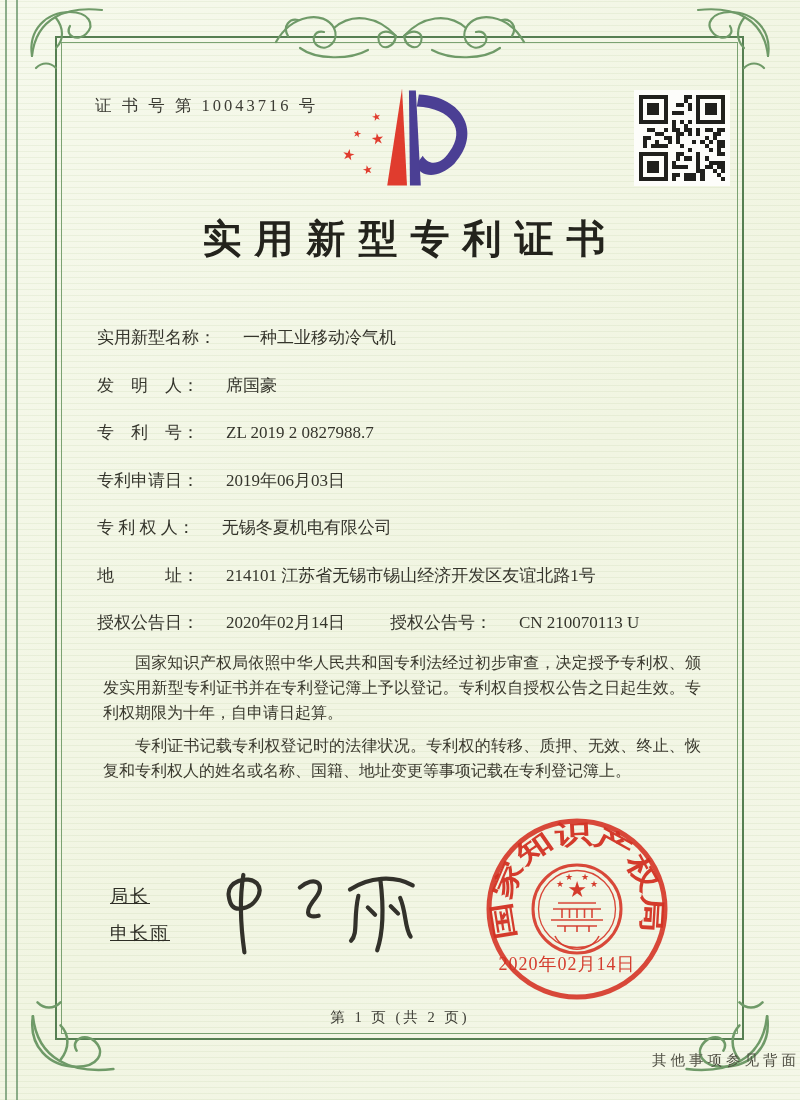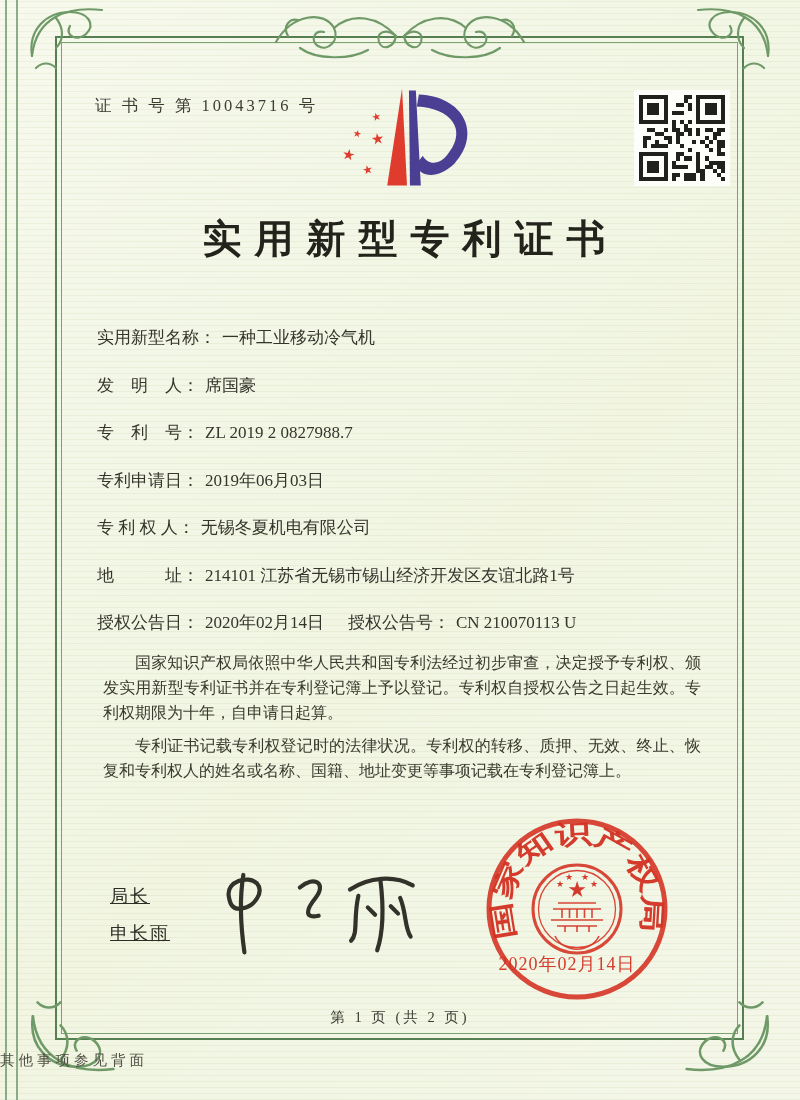--- a/index.html
+++ b/index.html
@@ -27,42 +27,42 @@
   .logo{position:absolute;left:326px;top:82px;width:158px;height:110px;}
 
   .qr-box{position:absolute;left:634px;top:90px;width:96px;height:96px;background:#fdfdfa;
     display:flex;align-items:center;justify-content:center;}
   .qr-box svg{width:86px;height:86px;fill:#20201d;shape-rendering:crispEdges;}
 
   .title{position:absolute;left:0;right:0;top:212px;text-align:center;
     font-size:39px;font-weight:700;letter-spacing:13px;text-indent:13px;color:#23231c;margin-left:8px;}
 
   .fields{position:absolute;left:97px;top:314px;width:616px;font-size:17px;}
-  .field-row{height:47.5px;display:flex;align-items:center;white-space:nowrap;}
+  .field-row{height:47.5px;display:flex;align-items:center;white-space:nowrap;gap:21px;}
   .field-label{color:#35352c;}
   .field-value{margin-left:6px;color:#35352c;}
   .grant-pair2{margin-left:24px;}
 
   .paragraphs{position:absolute;left:95px;top:643px;width:614px;
     font-size:16px;line-height:1.56;text-align:justify;color:#3a392e;}
   .paragraphs p{margin:8px;text-indent:2em;}
 
   .director{position:absolute;left:110px;top:884px;font-size:18px;color:#2e2e26;text-decoration:underline;}
   .director div{margin-bottom:13px;letter-spacing:2px;}
 
   .signature{position:absolute;left:212px;top:858px;width:230px;height:105px;}
   .signature path{fill:none;stroke:#32312a;stroke-width:4;stroke-linecap:round;stroke-linejoin:round;}
 
   .seal{position:absolute;left:477px;top:813px;width:200px;height:200px;}
   .seal .ink{stroke:rgba(214,56,42,0.92);fill:none;}
   .seal text{fill:rgba(210,48,34,0.95);}
 
   .footer-page{position:absolute;left:0;right:0;top:1008px;text-align:center;
     font-size:14.5px;letter-spacing:3px;color:#3b3b33;}
-  .back-note{position:absolute;left:0;right:0;top:1051px;text-align:left;
+  .back-note{position:absolute;left:0;right:0;top:1051px;text-align:right;
     font-size:14.5px;letter-spacing:4px;color:#505044;}
 </style>
 </head>
 <body>
 
 <div class="page">
 
   <div class="spine"></div>
 
   <div class="frame-outer">

